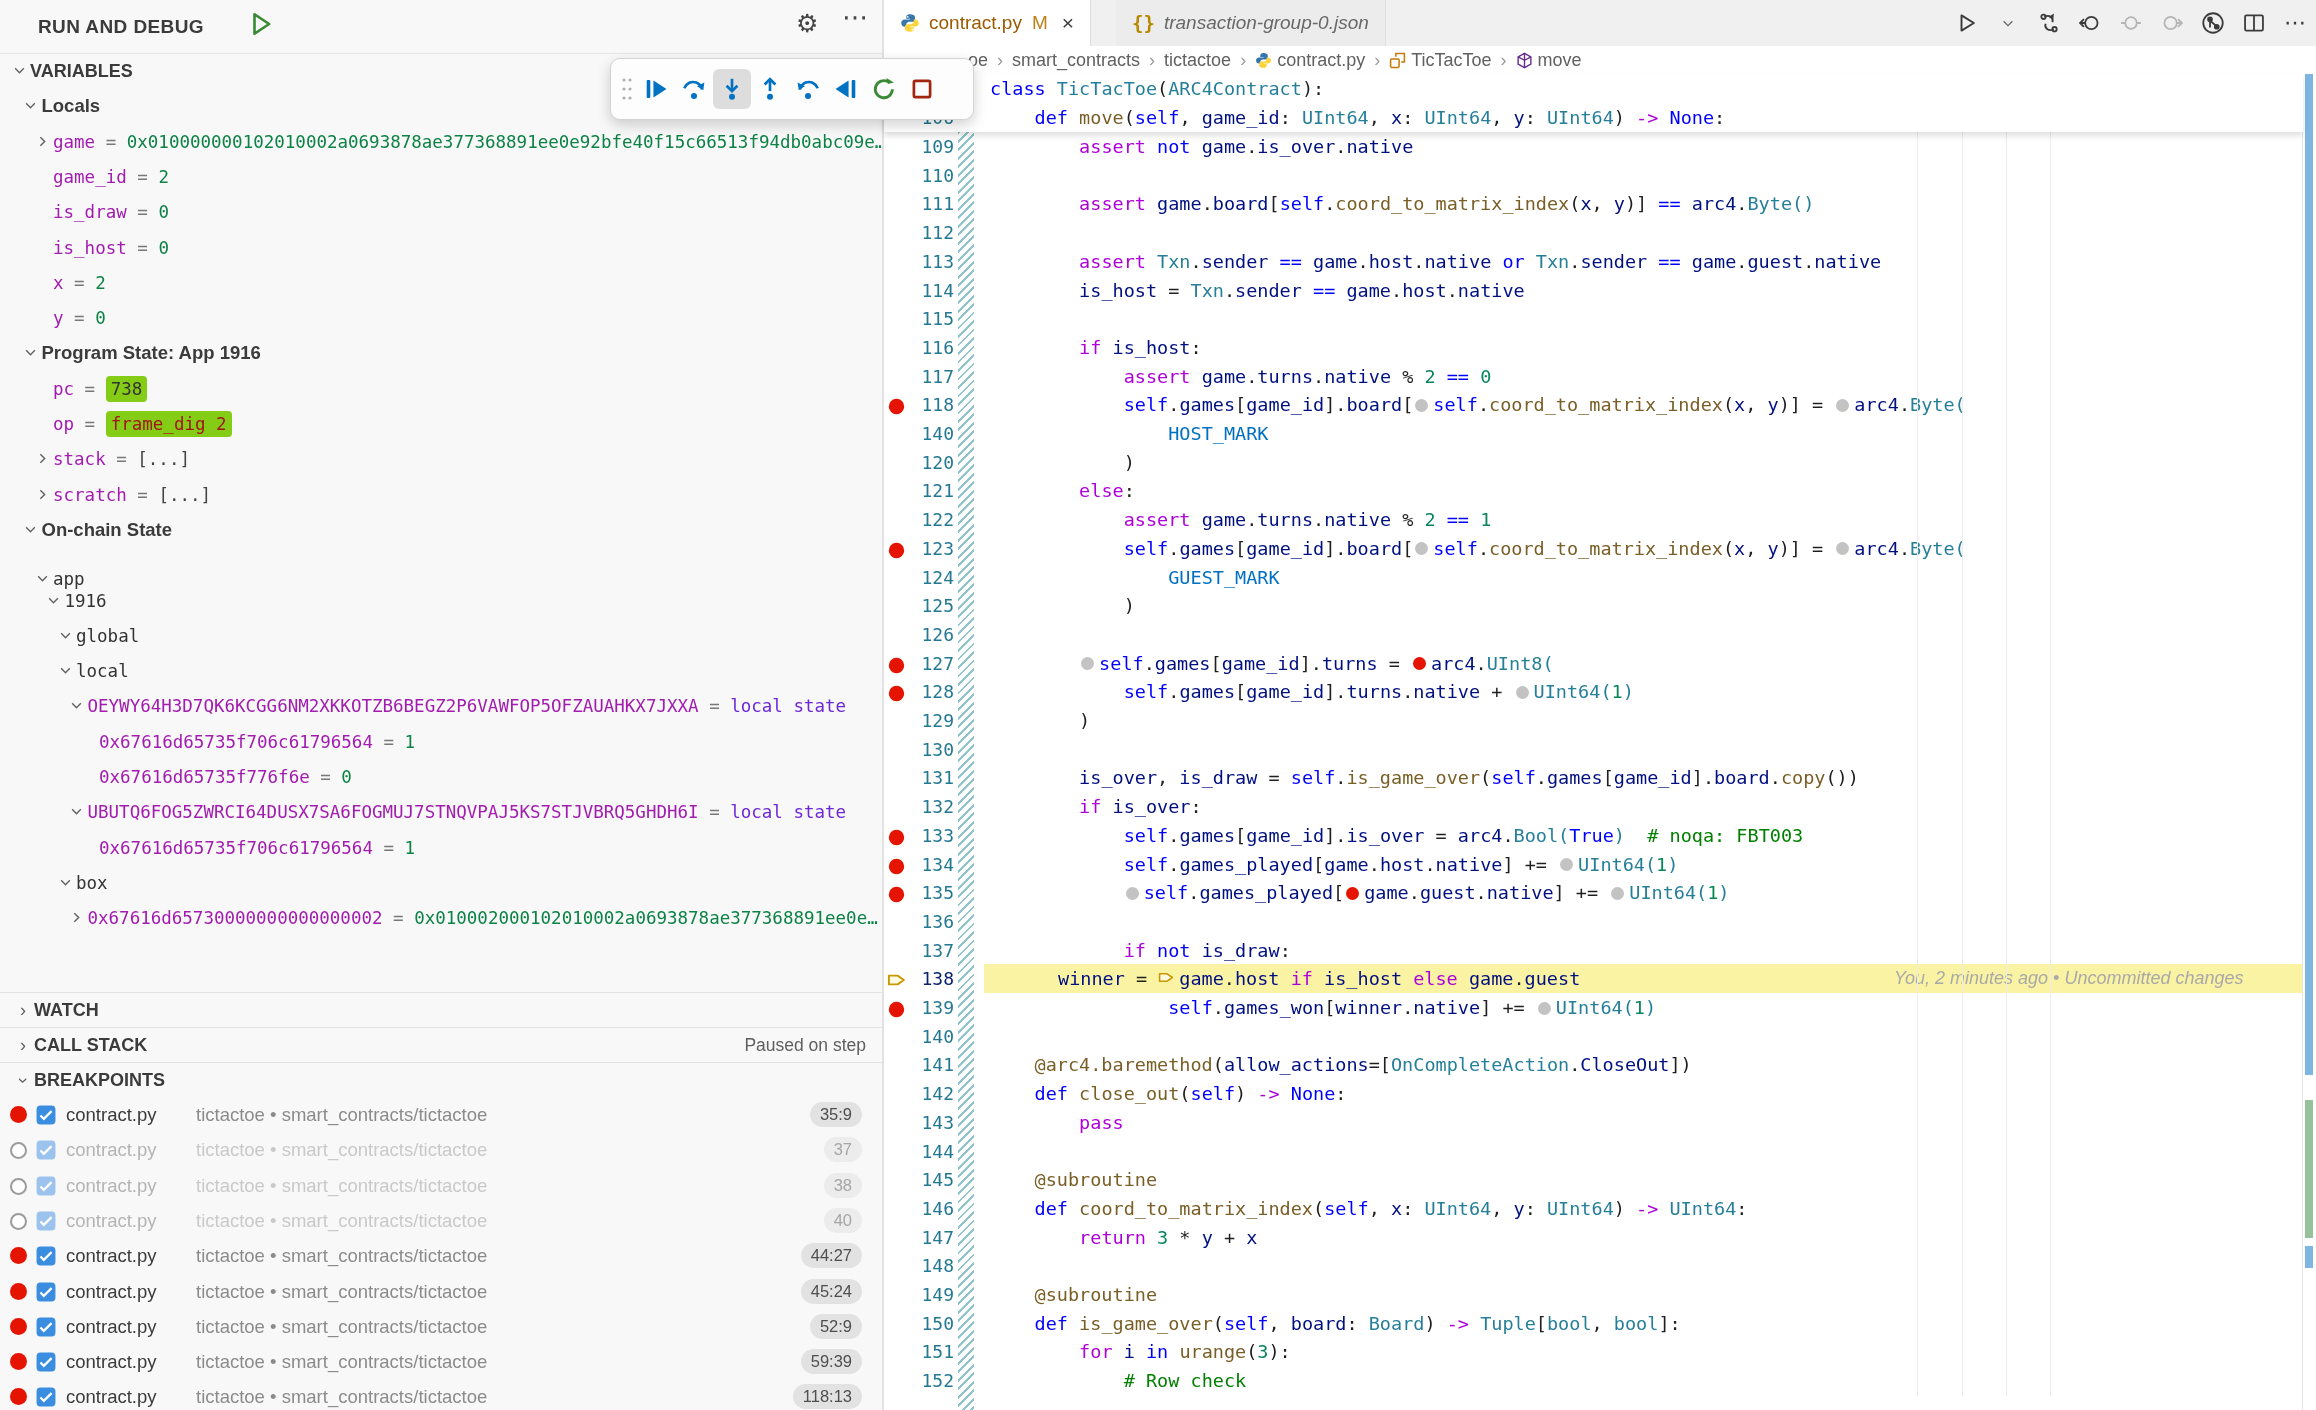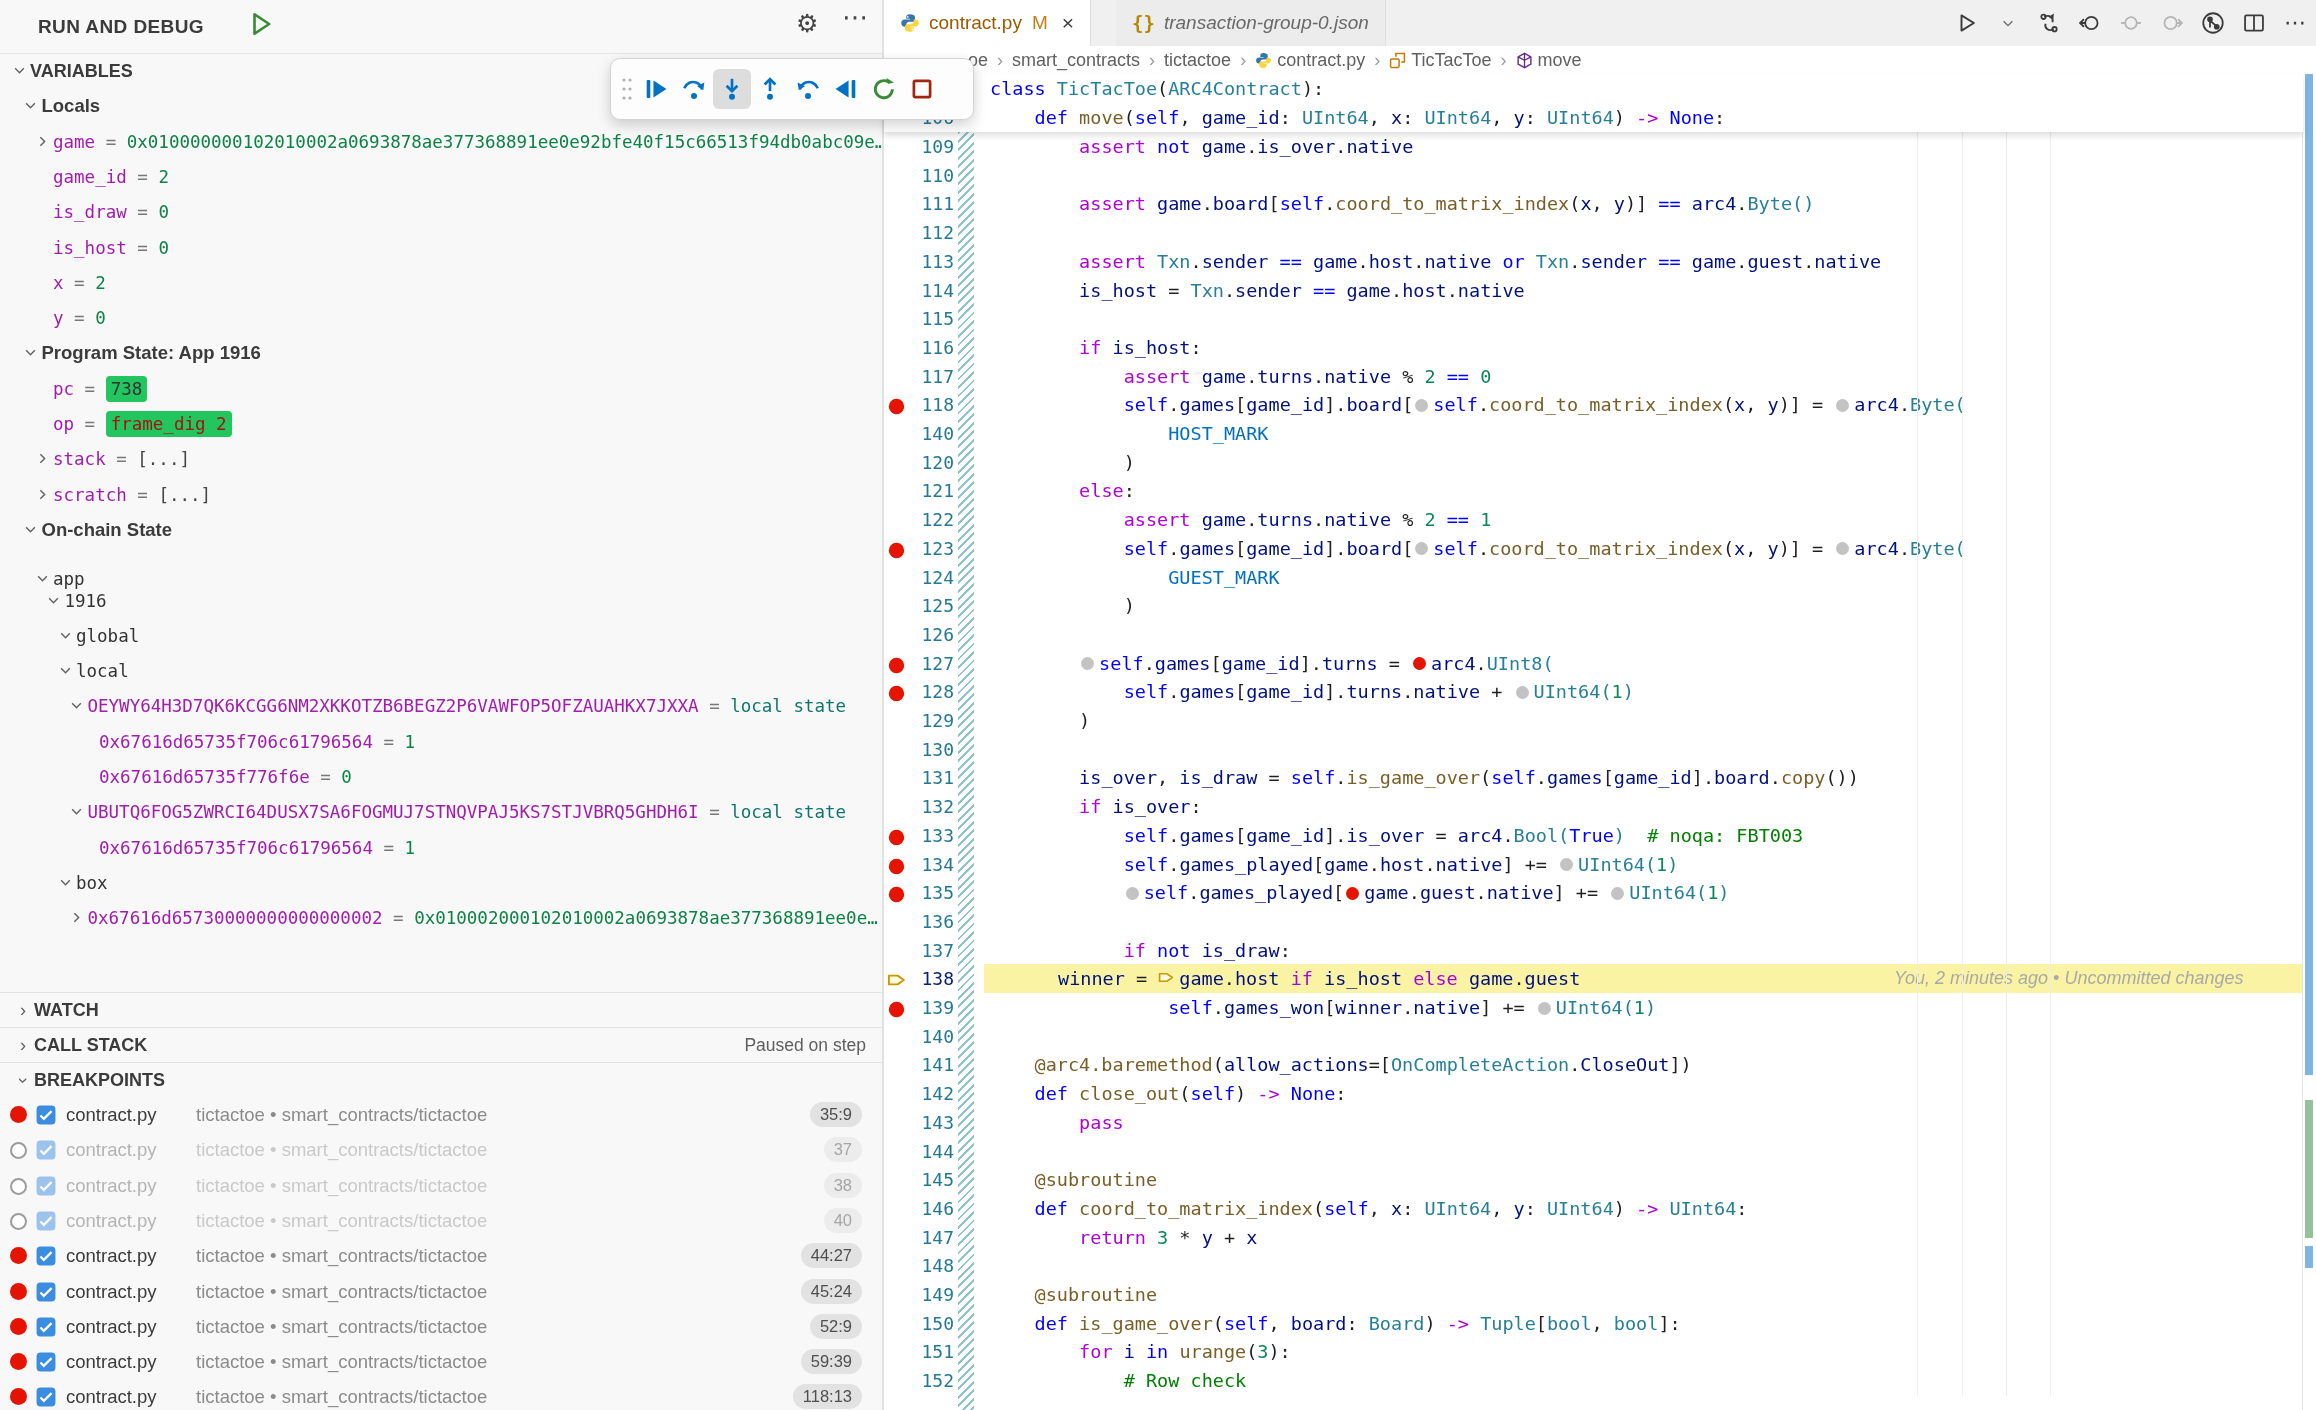--- a/index.html
+++ b/index.html
@@ -16,23 +16,23 @@
   .sb-more{position:absolute;left:842px;top:2px;font-size:26px;color:#454545;letter-spacing:2px;}
   .sb-sep{position:absolute;left:0;width:882px;height:0;border-top:1px solid #e6e6e6;}
   .srow{position:absolute;left:0;width:882px;height:36px;line-height:36px;white-space:nowrap;overflow:hidden;}
   .srow .chev{display:inline-block;width:22px;color:#616161;text-align:center;}
   .srow.sec{font-weight:bold;font-size:18px;}
   .srow.grp{font-weight:bold;font-size:18.5px;}
   .srow.tree,.srow.var{font-family:"DejaVu Sans Mono",monospace;font-size:17.5px;color:#333;}
   .vname{color:#a21caf;}
   .veq{color:#787878;}
   .vval{color:#0c8245;}
-  .vval.gray{color:#0f766e;}
+  .vval.gray{color:#6d28d9;}
   .vval.plain{color:#444;}
-  .vhl{background:#22c55e;border-radius:4px;padding:3px 5px;}
+  .vhl{background:#84cc16;border-radius:4px;padding:3px 5px;}
   .vhl.red{color:#a31515;}
   .sech{position:absolute;left:0;width:882px;height:35px;line-height:35px;border-top:1px solid #e2e2e2;font-weight:bold;font-size:18px;background:#f8f8f8;}
   .sech .chev{display:inline-block;width:22px;margin-left:12px;color:#616161;text-align:center;font-weight:normal;}
   .paused{position:absolute;right:16px;top:0;font-weight:normal;font-size:17.5px;color:#5f5f5f;}
   .bprow{position:absolute;left:0;width:882px;height:36px;}
   .bpdot{position:absolute;left:10px;top:9px;width:17px;height:17px;border-radius:50%;}
   .bpdot.on{background:#e51400;}
   .bpdot.off{background:#fff;border:2px solid #9b9b9b;width:13px;height:13px;top:10px;}
   .bpcheck{position:absolute;left:36px;top:8px;}
   .bpfile{position:absolute;left:66px;top:0;line-height:36px;font-size:18.5px;color:#3b3b3b;}

